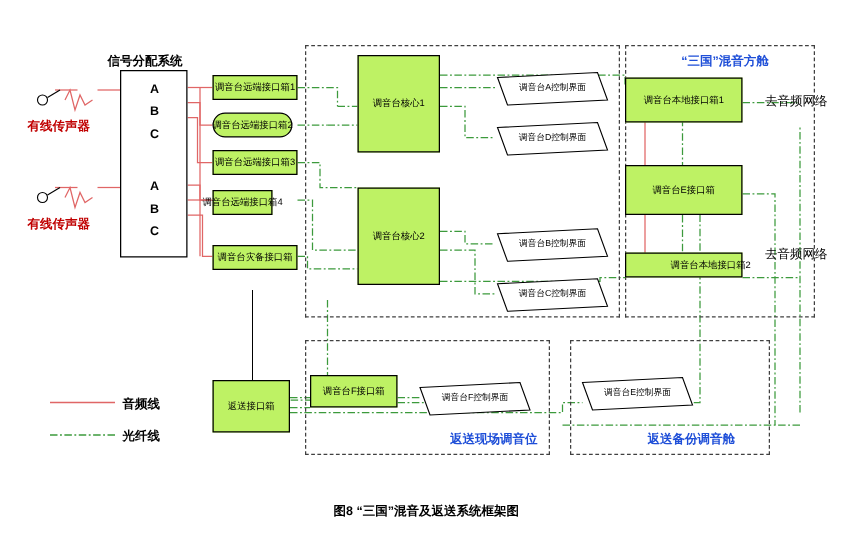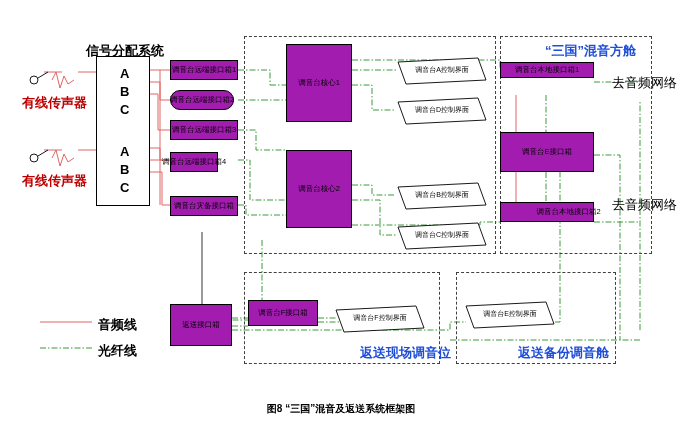--- a/index.html
+++ b/index.html
@@ -7,35 +7,35 @@
     width:682px;height:428px;
     background:#ffffff;
     font-family:"Liberation Sans","DejaVu Sans",sans-serif;
     position:relative;
     overflow:hidden;
   }
   #canvas{position:absolute;left:0;top:0;width:682px;height:428px;}
   .node{
     position:absolute;
     box-sizing:border-box;
-    background:#a21caf;
+    background:#bef264;
     border:1px solid #000000;
     font-size:7.5px;
     line-height:1.15;
     color:#000000;
     display:flex;
     align-items:center;
     justify-content:center;
     text-align:center;
     padding:1px;
     white-space:nowrap;
   }
   .lbl{
     position:absolute;
-    font-size:13px;
+    font-size:10px;
     color:#000;
     white-space:nowrap;
     text-align:center;
   }
   .lbl.red{color:#c00000;font-weight:bold;margin-top:32px;}
   .lbl.blue{color:#1f4fd8;font-weight:bold;}
   .monitor{
     position:absolute;
     font-size:7px;
     color:#000;
@@ -192,21 +192,21 @@
   <span class="mtext">调音台D控制界面</span>
 </div>
 <div class="monitor" style="left:398px;top:183px;width:88px;height:26px;">
   <span class="mtext">调音台B控制界面</span>
 </div>
 <div class="monitor" style="left:398px;top:223px;width:88px;height:26px;">
   <span class="mtext">调音台C控制界面</span>
 </div>
 
 <div class="lbl blue" style="left:528px;top:42px;margin-left:17px;">“三国”混音方舱</div>
-<div class="node" style="left:500px;top:62px;width:94px;height:16px;">调音台本地接口箱1</div>
+<div class="node" style="left:500px;top:62px;width:94px;height:36px;">调音台本地接口箱1</div>
 <div class="node" style="left:500px;top:132px;width:94px;height:40px;">调音台E接口箱</div>
 <div class="node" style="left:500px;top:202px;width:94px;height:20px;padding-left:44px;">调音台本地接口箱2</div>
 
 <div class="lbl" style="left:612px;top:74px;">去音频网络</div>
 <div class="lbl" style="left:612px;top:196px;">去音频网络</div>
 
 <div class="node" style="left:170px;top:304px;width:62px;height:42px;">返送接口箱</div>
 <div class="node" style="left:248px;top:300px;width:70px;height:26px;">调音台F接口箱</div>
 
 <div class="monitor" style="left:336px;top:306px;width:88px;height:26px;">

